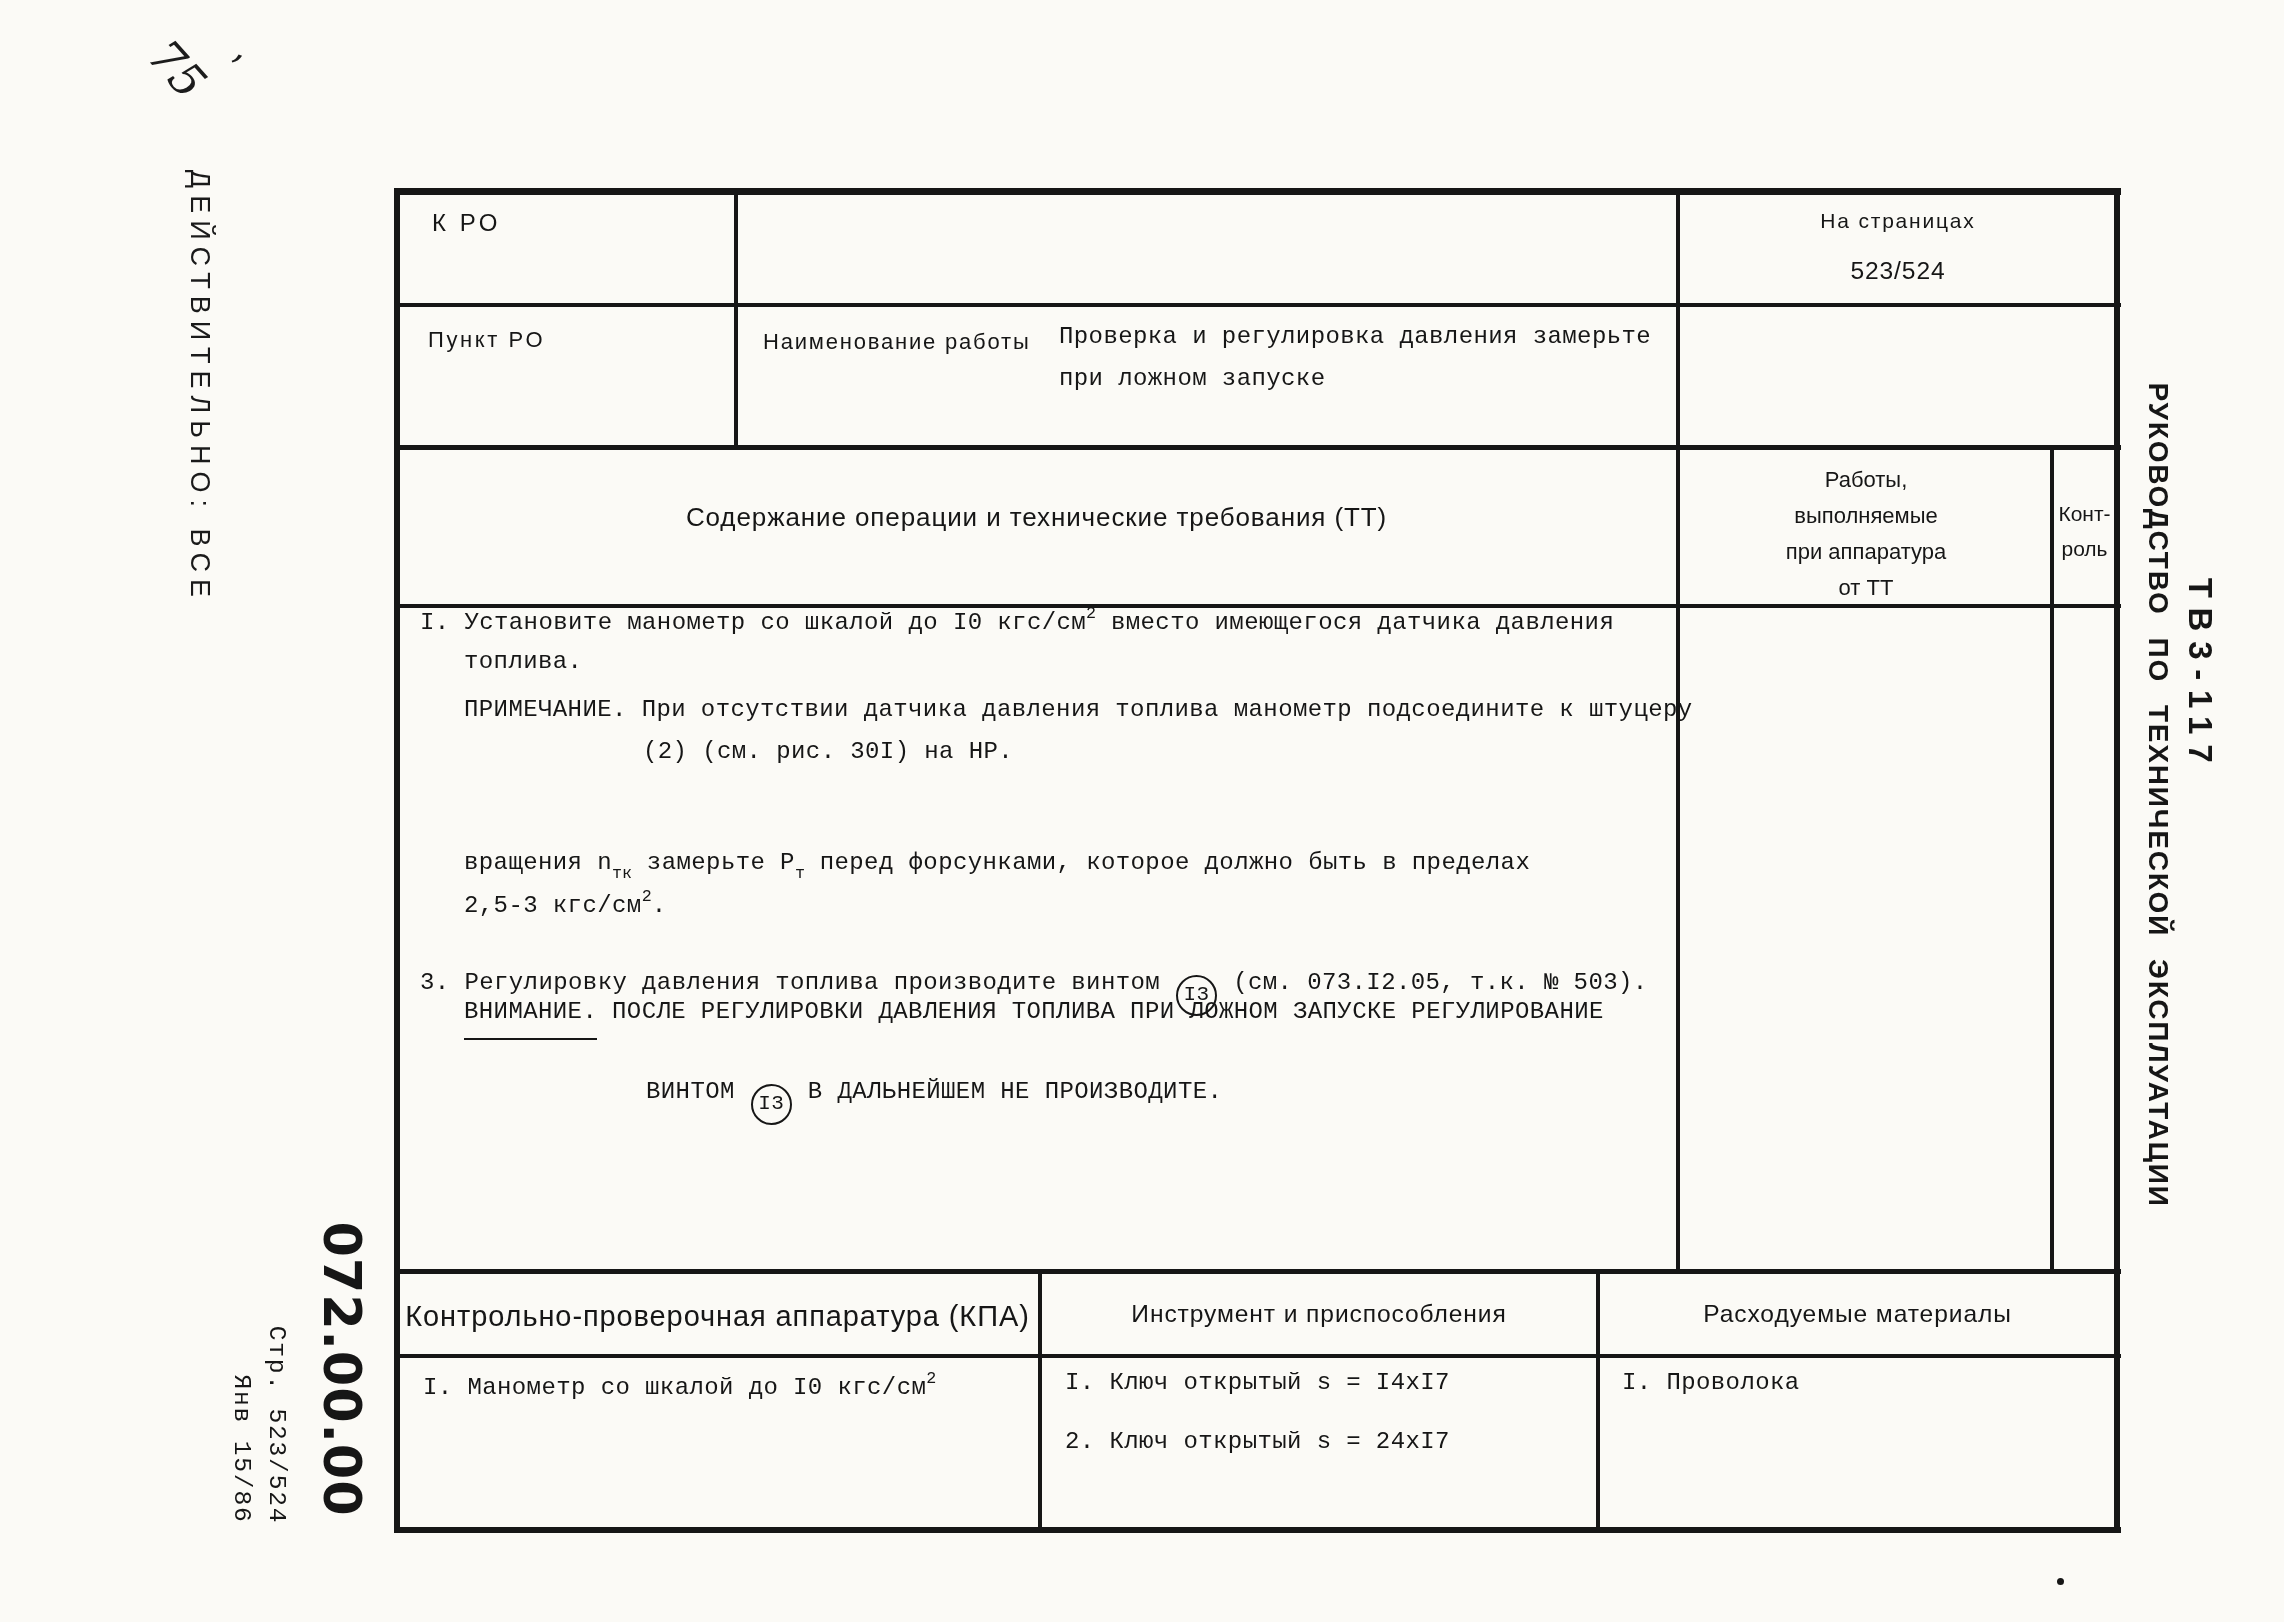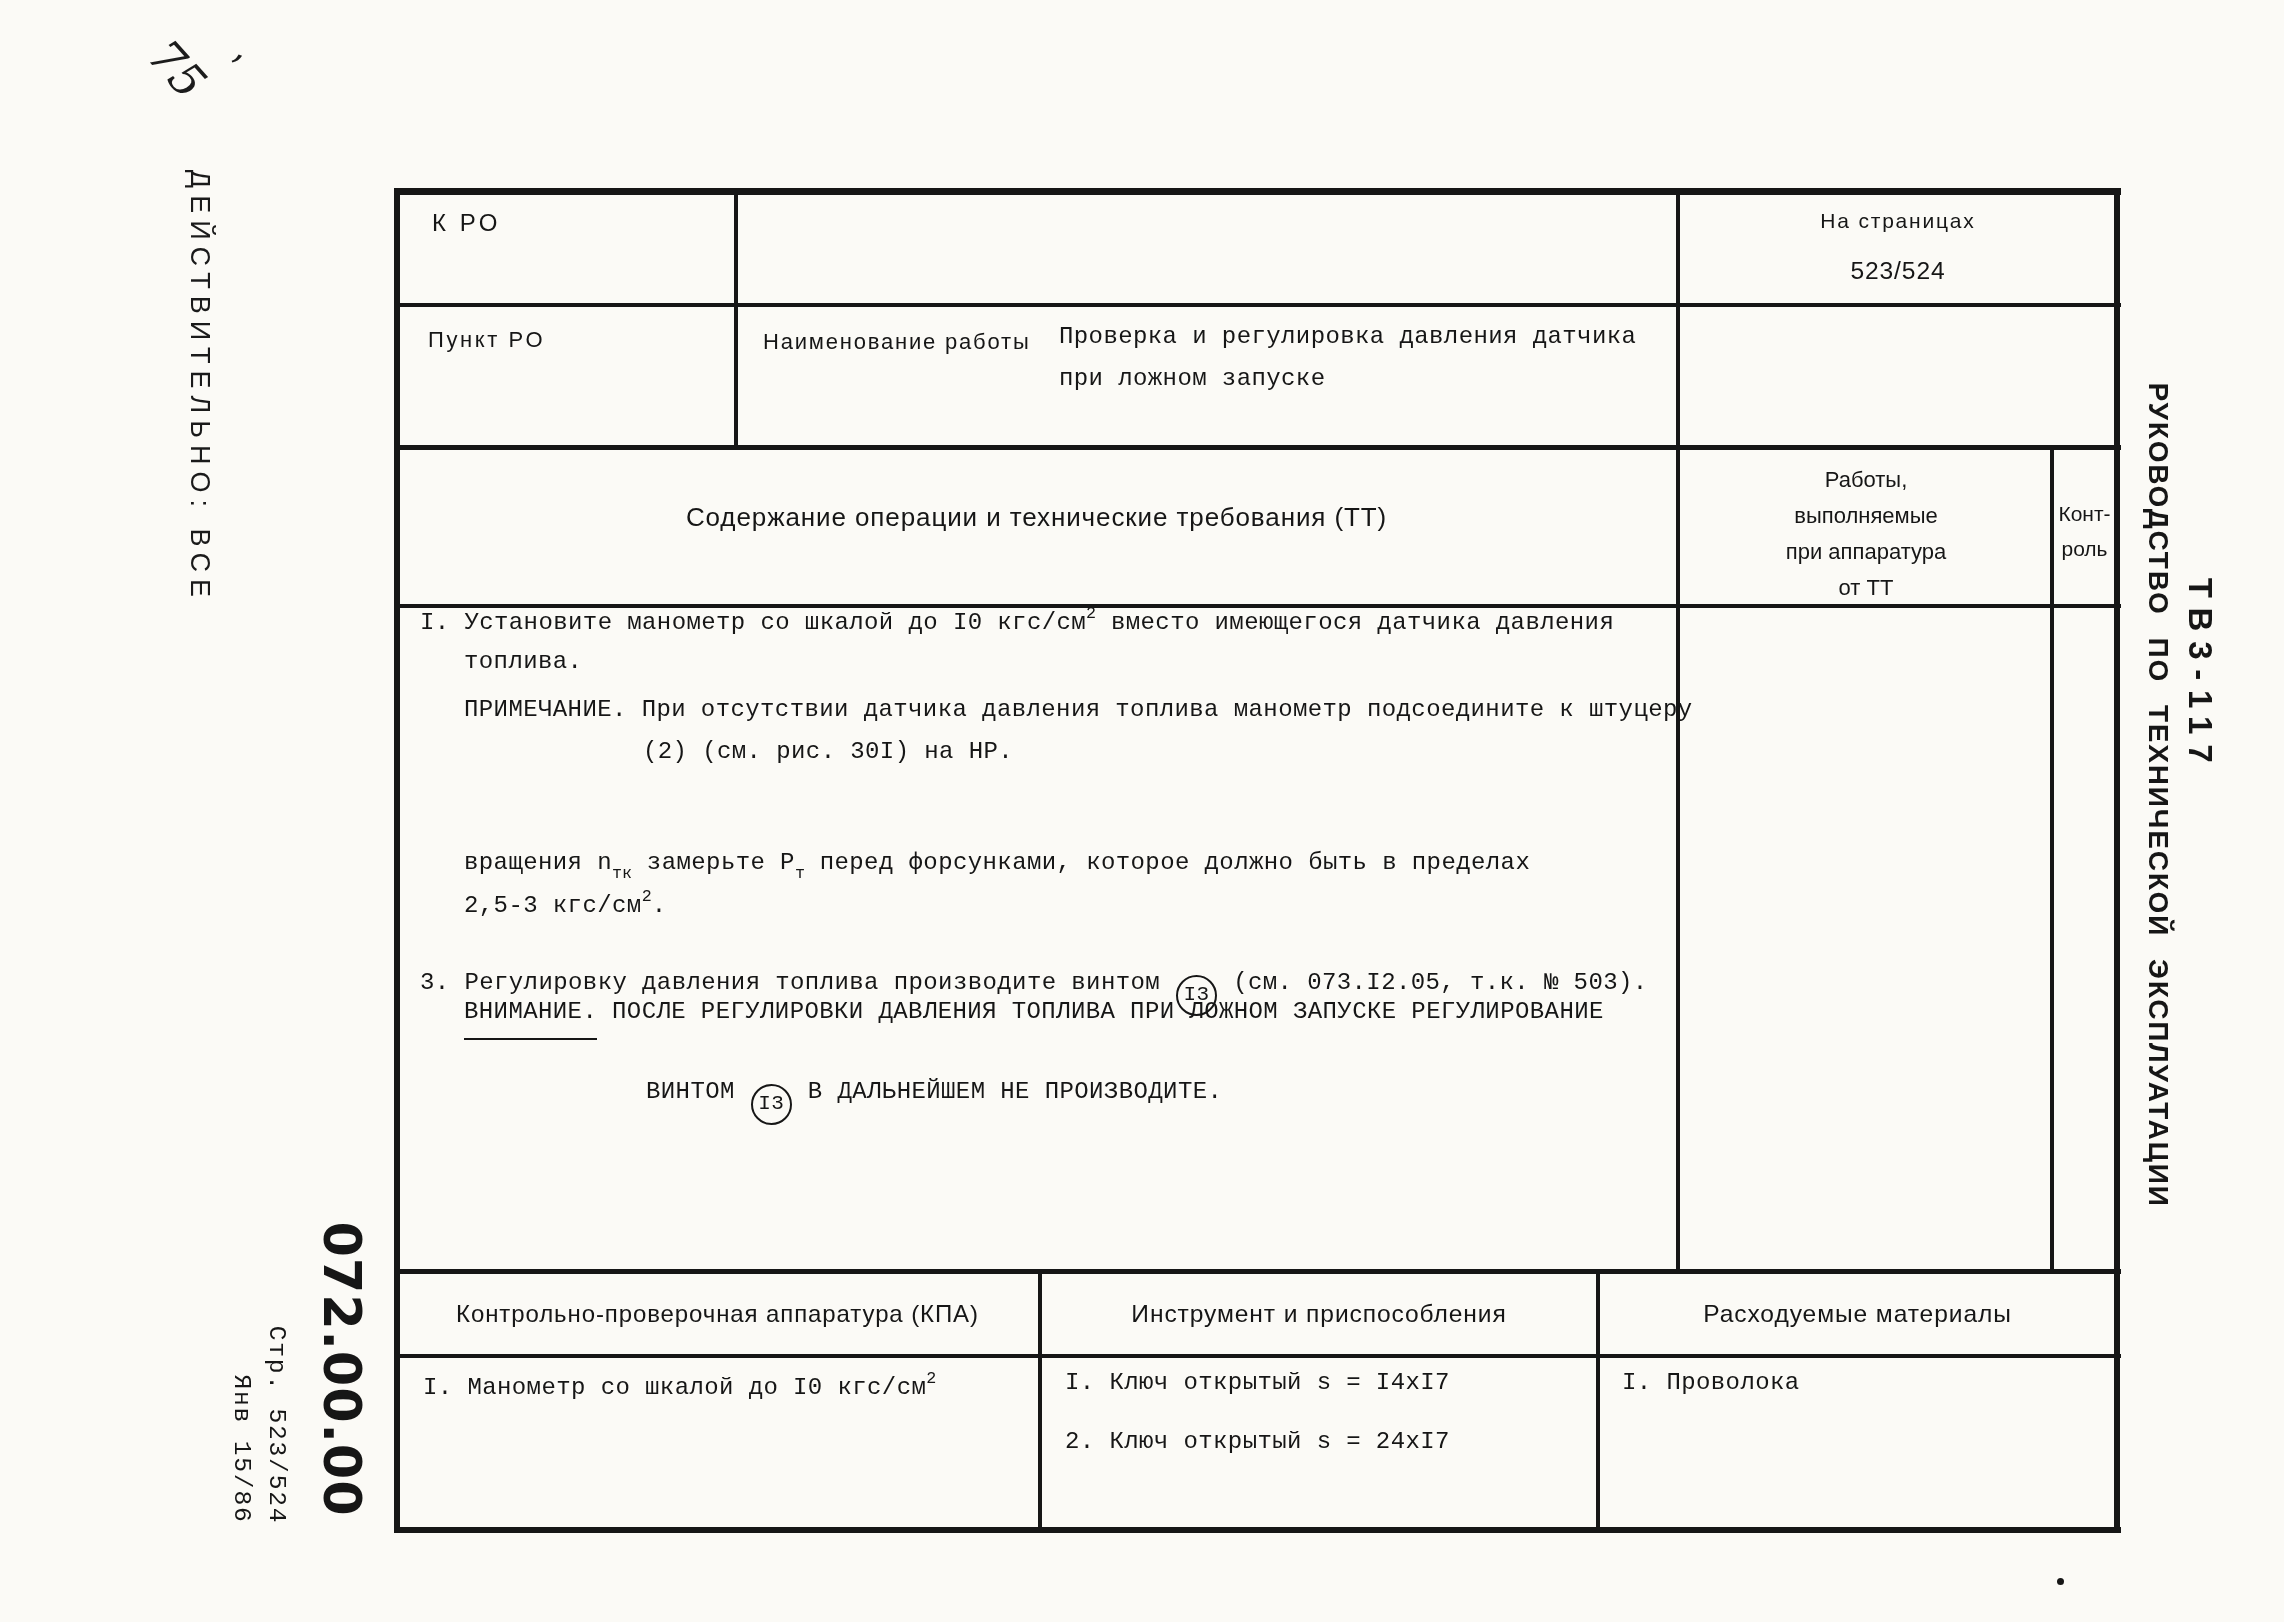--- a/index.html
+++ b/index.html
@@ -75,21 +75,21 @@
   </div>
 
   <div class="abs sans" style="left:432px;top:209px;font-size:24px;letter-spacing:3.5px;">К РО</div>
 
 
   <div class="abs sans ctr" style="left:1680px;top:209px;width:436px;font-size:21px;letter-spacing:1.8px;">На страницах</div>
   <div class="abs sans ctr" style="left:1680px;top:257px;width:436px;font-size:24.6px;letter-spacing:0.9px;">523/524</div>
 
   <div class="abs sans" style="left:428px;top:327px;font-size:22px;letter-spacing:2.6px;">Пункт РО</div>
   <div class="abs sans" style="left:763px;top:329px;font-size:22px;letter-spacing:1.8px;">Наименование работы</div>
-  <div class="abs mono" style="left:1059px;top:323px;">Проверка и регулировка давления датчика</div>
+  <div class="abs mono" style="left:1059px;top:323px;">Проверка и регулировка давления замерьте</div>
   <div class="abs mono" style="left:1059px;top:365px;">при ложном запуске</div>
 
   <div class="abs sans ctr" style="left:397px;top:502px;width:1279px;font-size:26px;letter-spacing:0.9px;">Содержание операции и технические требования (ТТ)</div>
 
   <div class="abs sans ctr" style="left:1681px;top:462px;width:370px;font-size:22px;line-height:36px;">
     <div>Работы,</div>
     <div>выполняемые</div>
     <div>при аппаратура</div>
     <div>от ТТ</div>
   </div>
@@ -118,21 +118,21 @@
     <span>3. Регулировку давления топлива производите винтом</span><span class="circ">I3</span><span>(см. 073.I2.05, т.к. № 503).</span>
   </div>
 
   <div class="abs mono" style="left:464px;top:998px;">
     <span class="ul">ВНИМАНИЕ.</span><span> ПОСЛЕ РЕГУЛИРОВКИ ДАВЛЕНИЯ ТОПЛИВА ПРИ ЛОЖНОМ ЗАПУСКЕ РЕГУЛИРОВАНИЕ</span>
   </div>
   <div class="abs mono" style="left:646px;top:1078px;">
     <span>ВИНТОМ</span><span class="circ">I3</span><span>В ДАЛЬНЕЙШЕМ НЕ ПРОИЗВОДИТЕ.</span>
   </div>
 
-  <div class="abs sans ctr" style="left:397px;top:1300px;width:641px;font-size:24px;letter-spacing:0.9px;">Контрольно-проверочная аппаратура (КПА)</div>
+  <div class="abs sans ctr" style="left:397px;top:1300px;width:641px;font-size:29px;letter-spacing:0.9px;">Контрольно-проверочная аппаратура (КПА)</div>
   <div class="abs sans ctr" style="left:1042px;top:1300px;width:554px;font-size:24.6px;letter-spacing:0.9px;">Инструмент и приспособления</div>
   <div class="abs sans ctr" style="left:1600px;top:1300px;width:515px;font-size:24.6px;letter-spacing:0.9px;">Расходуемые материалы</div>
 
   <div class="abs mono" style="left:423px;top:1369px;">
     <span>I. Манометр со шкалой до I0 кгс/см</span><span class="tsup">2</span>
   </div>
   <div class="abs mono" style="left:1065px;top:1369px;">I. Ключ открытый s = I4xI7</div>
   <div class="abs mono" style="left:1065px;top:1428px;text-align:center;">2. Ключ открытый s = 24xI7</div>
   <div class="abs mono" style="left:1622px;top:1369px;">I. Проволока</div>
 

